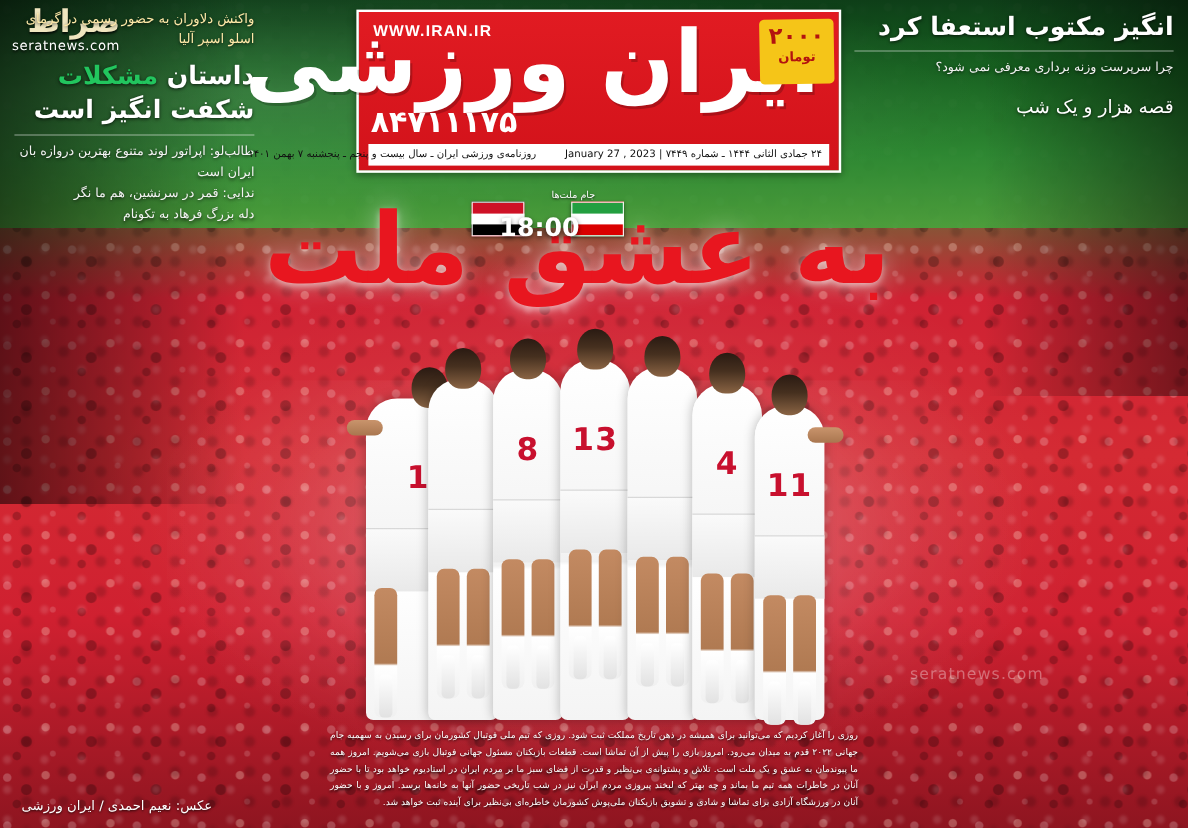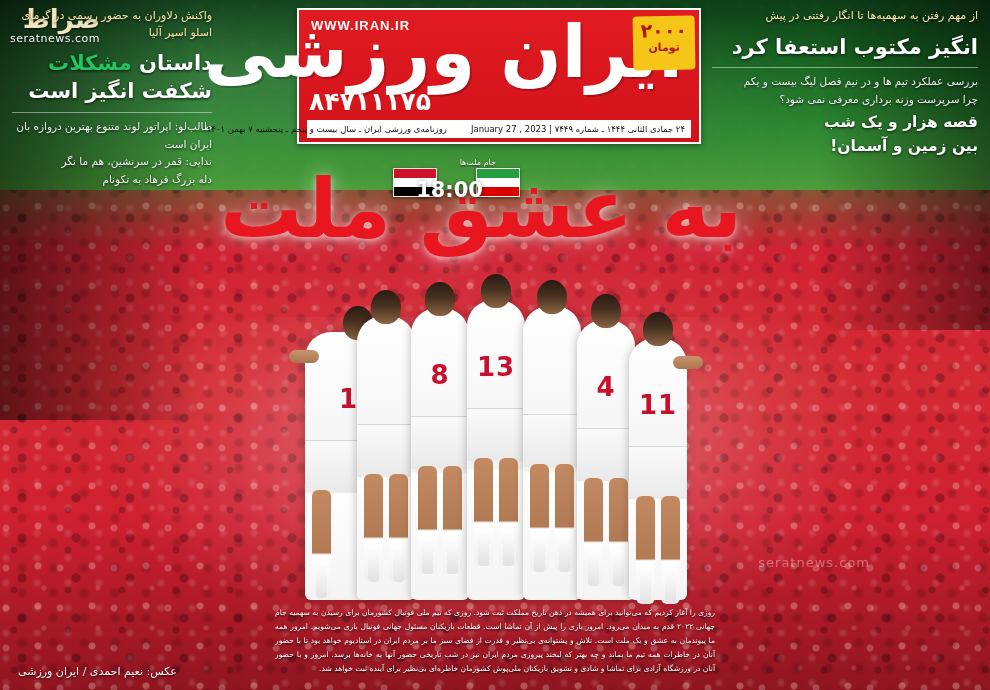--- a/index.html
+++ b/index.html
@@ -258,23 +258,23 @@
     background: rgba(255,255,255,0.45);
     margin: 6px 0 5px 0;
   }
   .subitem {
     font-size: 10.5px;
     line-height: 1.7;
     color: #f3f3f3;
   }
   .mini-head {
     font-size: 15.5px;
-    font-weight: 700;
+    font-weight: 400;
     line-height: 1.4;
-    margin-top: 3px;
+    margin-top: 13px;
   }
 
   
   .serat-logo {
     position: absolute;
     left: 10px;
     top: 6px;
     color: #f0e6c0;
     direction: rtl;
     text-shadow: 0 1px 2px rgba(0,0,0,0.8);
@@ -471,27 +471,24 @@
   </div>
 
   <div class="masthead">
 
     <div class="serat-logo">
       <div class="glyph">صراط</div>
       <div class="site">seratnews.com</div>
     </div>
 
     <div class="mast-side right">
-      <div class="kicker">از مهم رفتن به سهمیه‌ها تا انگار رفتنی در پیش</div>
       <div class="headline-s">انگیز مکتوب استعفا کرد</div>
       <div class="sep-line"></div>
-      <div class="subitem">بررسی عملکرد تیم ها و در نیم فصل لیگ بیست و یکم</div>
       <div class="subitem">چرا سرپرست وزنه برداری معرفی نمی شود؟</div>
       <div class="mini-head">قصه هزار و یک شب</div>
-      <div class="mini-head">بین زمین و آسمان!</div>
     </div>
 
     <div class="mast-side left" style="padding-right:78px;">
       <div class="kicker">واکنش دلاوران به حضور رسمی در گرما‌ی اسلو اسپر آلیا</div>
       <div class="headline-s">
         <span>داستان</span>
         <span class="hl-yellow">مشکلات</span>
         <span>شکفت انگیز است</span>
       </div>
       <div class="sep-line"></div>

